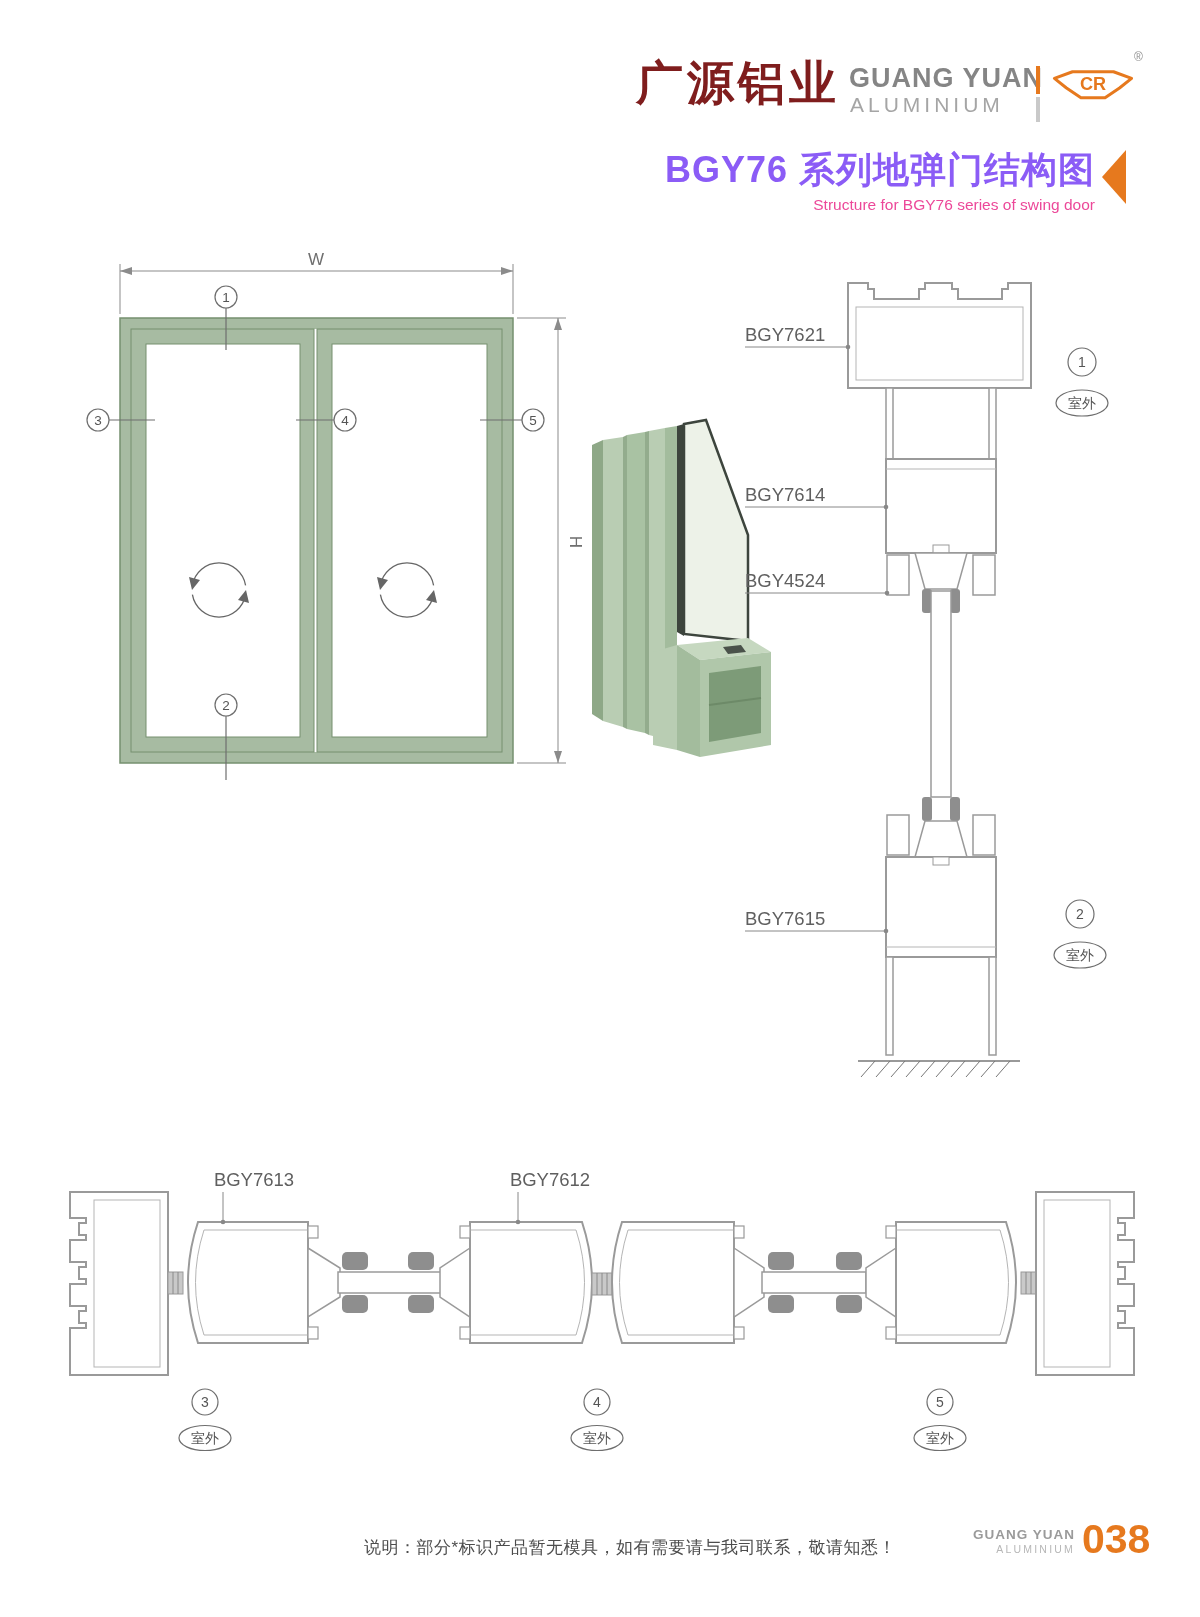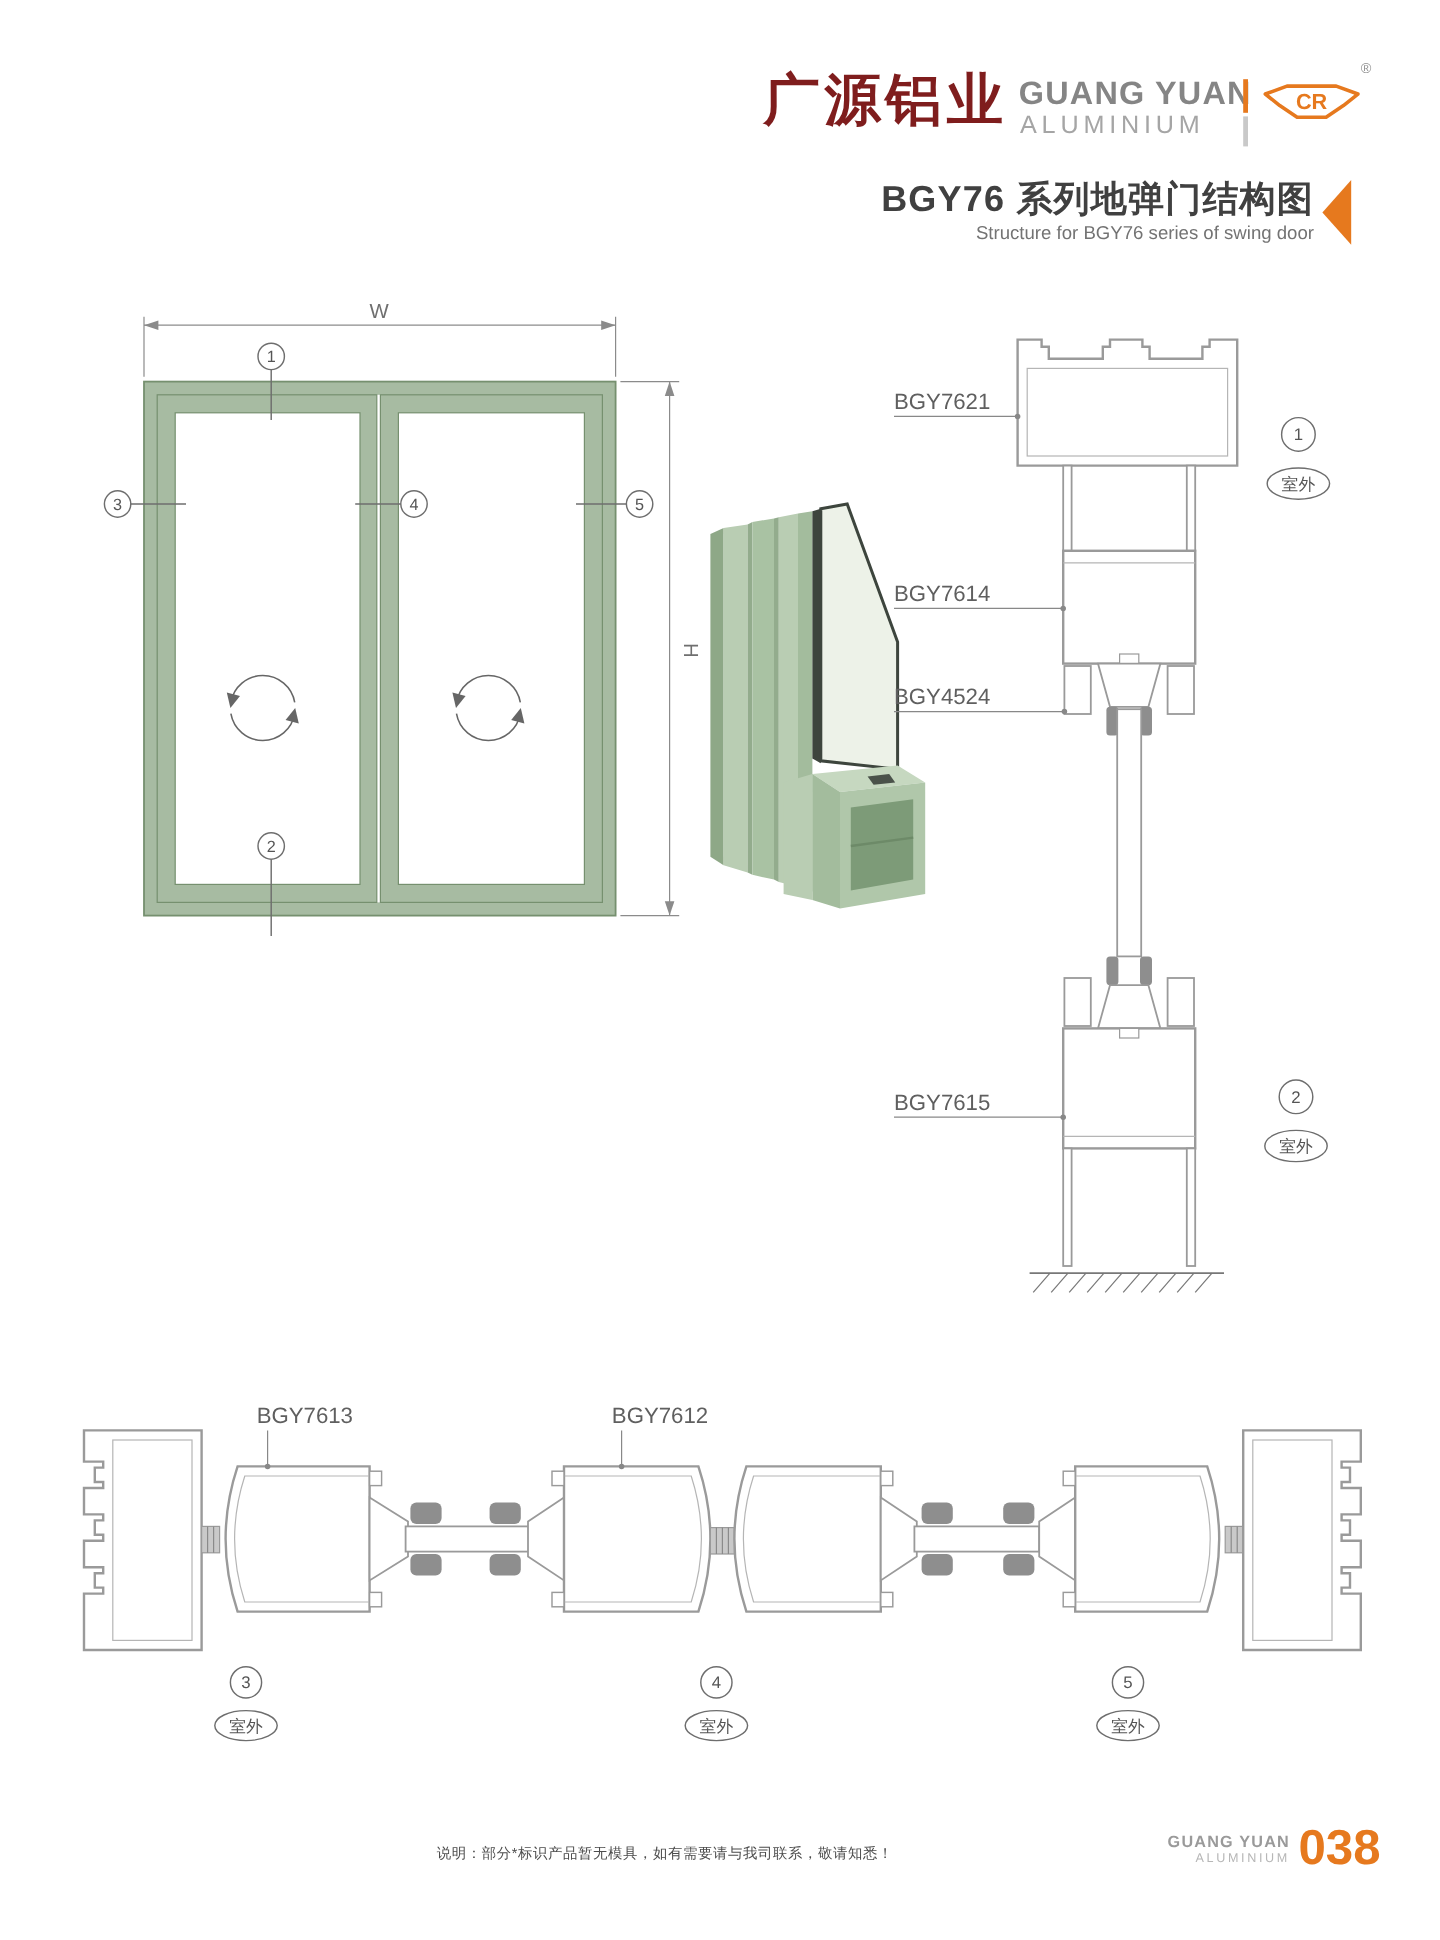--- a/index.html
+++ b/index.html
@@ -7,27 +7,27 @@
        font-family:"Liberation Sans", sans-serif;}
   .abs{position:absolute;}
   
   .logo-cn{left:636px;top:52px;font-size:47px;font-weight:bold;color:#7f1d1d;letter-spacing:4px;}
   .logo-en1{left:849px;top:63px;font-size:27px;font-weight:bold;color:#858585;letter-spacing:1px;}
   .logo-en2{left:850px;top:93px;font-size:21px;color:#a5a5a5;letter-spacing:4px;}
   .divider-orange{left:1036px;top:66px;width:4px;height:28px;background:#e6791e;}
   .divider-gray{left:1036px;top:97px;width:4px;height:25px;background:#c9c9c9;}
   .cr-logo{left:1052px;top:58px;}
   .reg-mark{left:1134px;top:50px;font-size:12px;color:#8f8f8f;}
-  .title-cn{right:105px;top:146px;font-size:30px;font-weight:bold;color:#404040;letter-spacing:1px;text-align:right;}
-  .title-en{right:105px;top:186px;font-size:15.5px;color:#737373;text-align:right;}
+  .title-cn{right:105px;top:146px;font-size:36px;font-weight:bold;color:#8b5cf6;letter-spacing:1px;text-align:right;}
+  .title-en{right:105px;top:196px;font-size:15.5px;color:#ec4899;text-align:right;}
   .title-triangle{left:1102px;top:150px;width:0;height:0;
       border-top:27px solid transparent;border-bottom:27px solid transparent;
       border-right:24px solid #e6791e;}
   
-  .footer-note{left:364px;top:1536px;font-size:12px;color:#4c4c4c;letter-spacing:0.5px;}
+  .footer-note{left:364px;top:1536px;font-size:17px;color:#4c4c4c;letter-spacing:0.5px;}
   .footer-brand{right:125px;top:1527px;text-align:right;line-height:1.15;}
   .footer-brand .b1{font-size:13.5px;font-weight:bold;color:#9a9a9a;letter-spacing:1px;}
   .footer-brand .b2{font-size:10.5px;color:#b7b7b7;letter-spacing:2.2px;}
   .page-num{left:1082px;top:1516px;font-size:41px;font-weight:bold;color:#e6791e;}
   
   svg text{font-family:"Liberation Sans", sans-serif;}
   .plabel{font-size:18.5px;fill:#5f5f5f;}
   .cnum{font-size:14px;fill:#555;}
   .cout{font-size:13.5px;fill:#555;}
   .dimtxt{font-size:17px;fill:#6f6f6f;}

